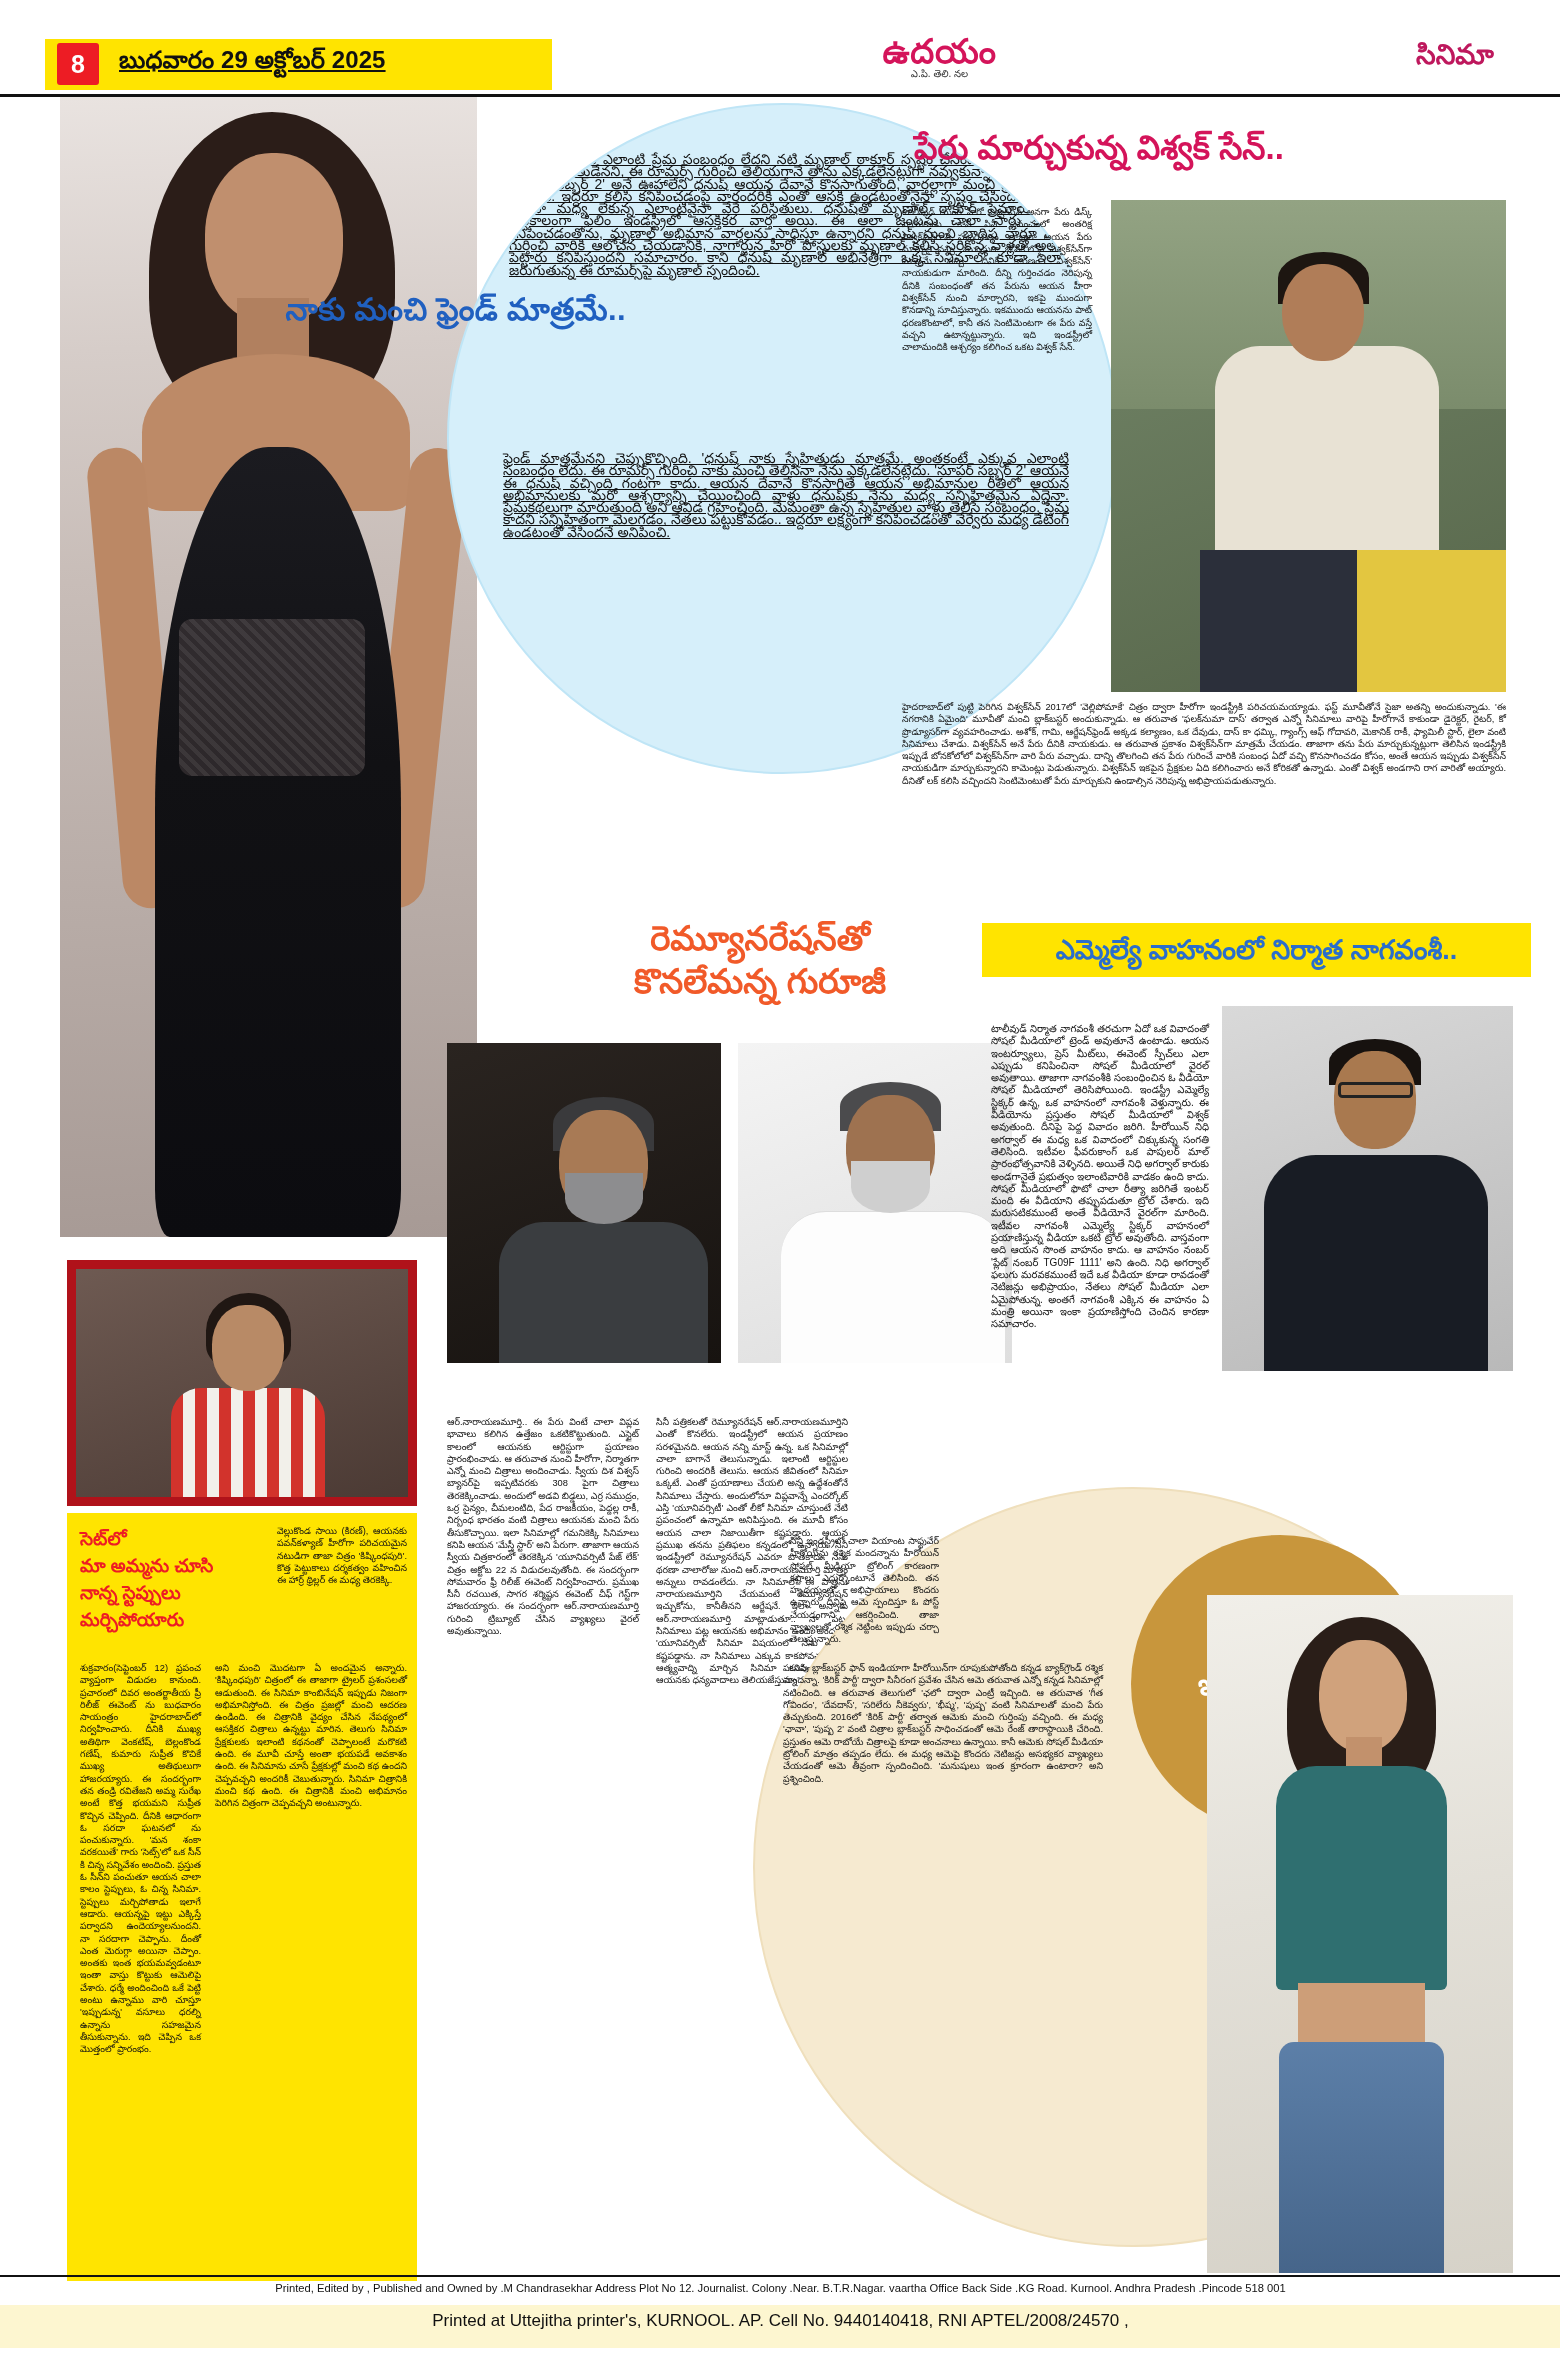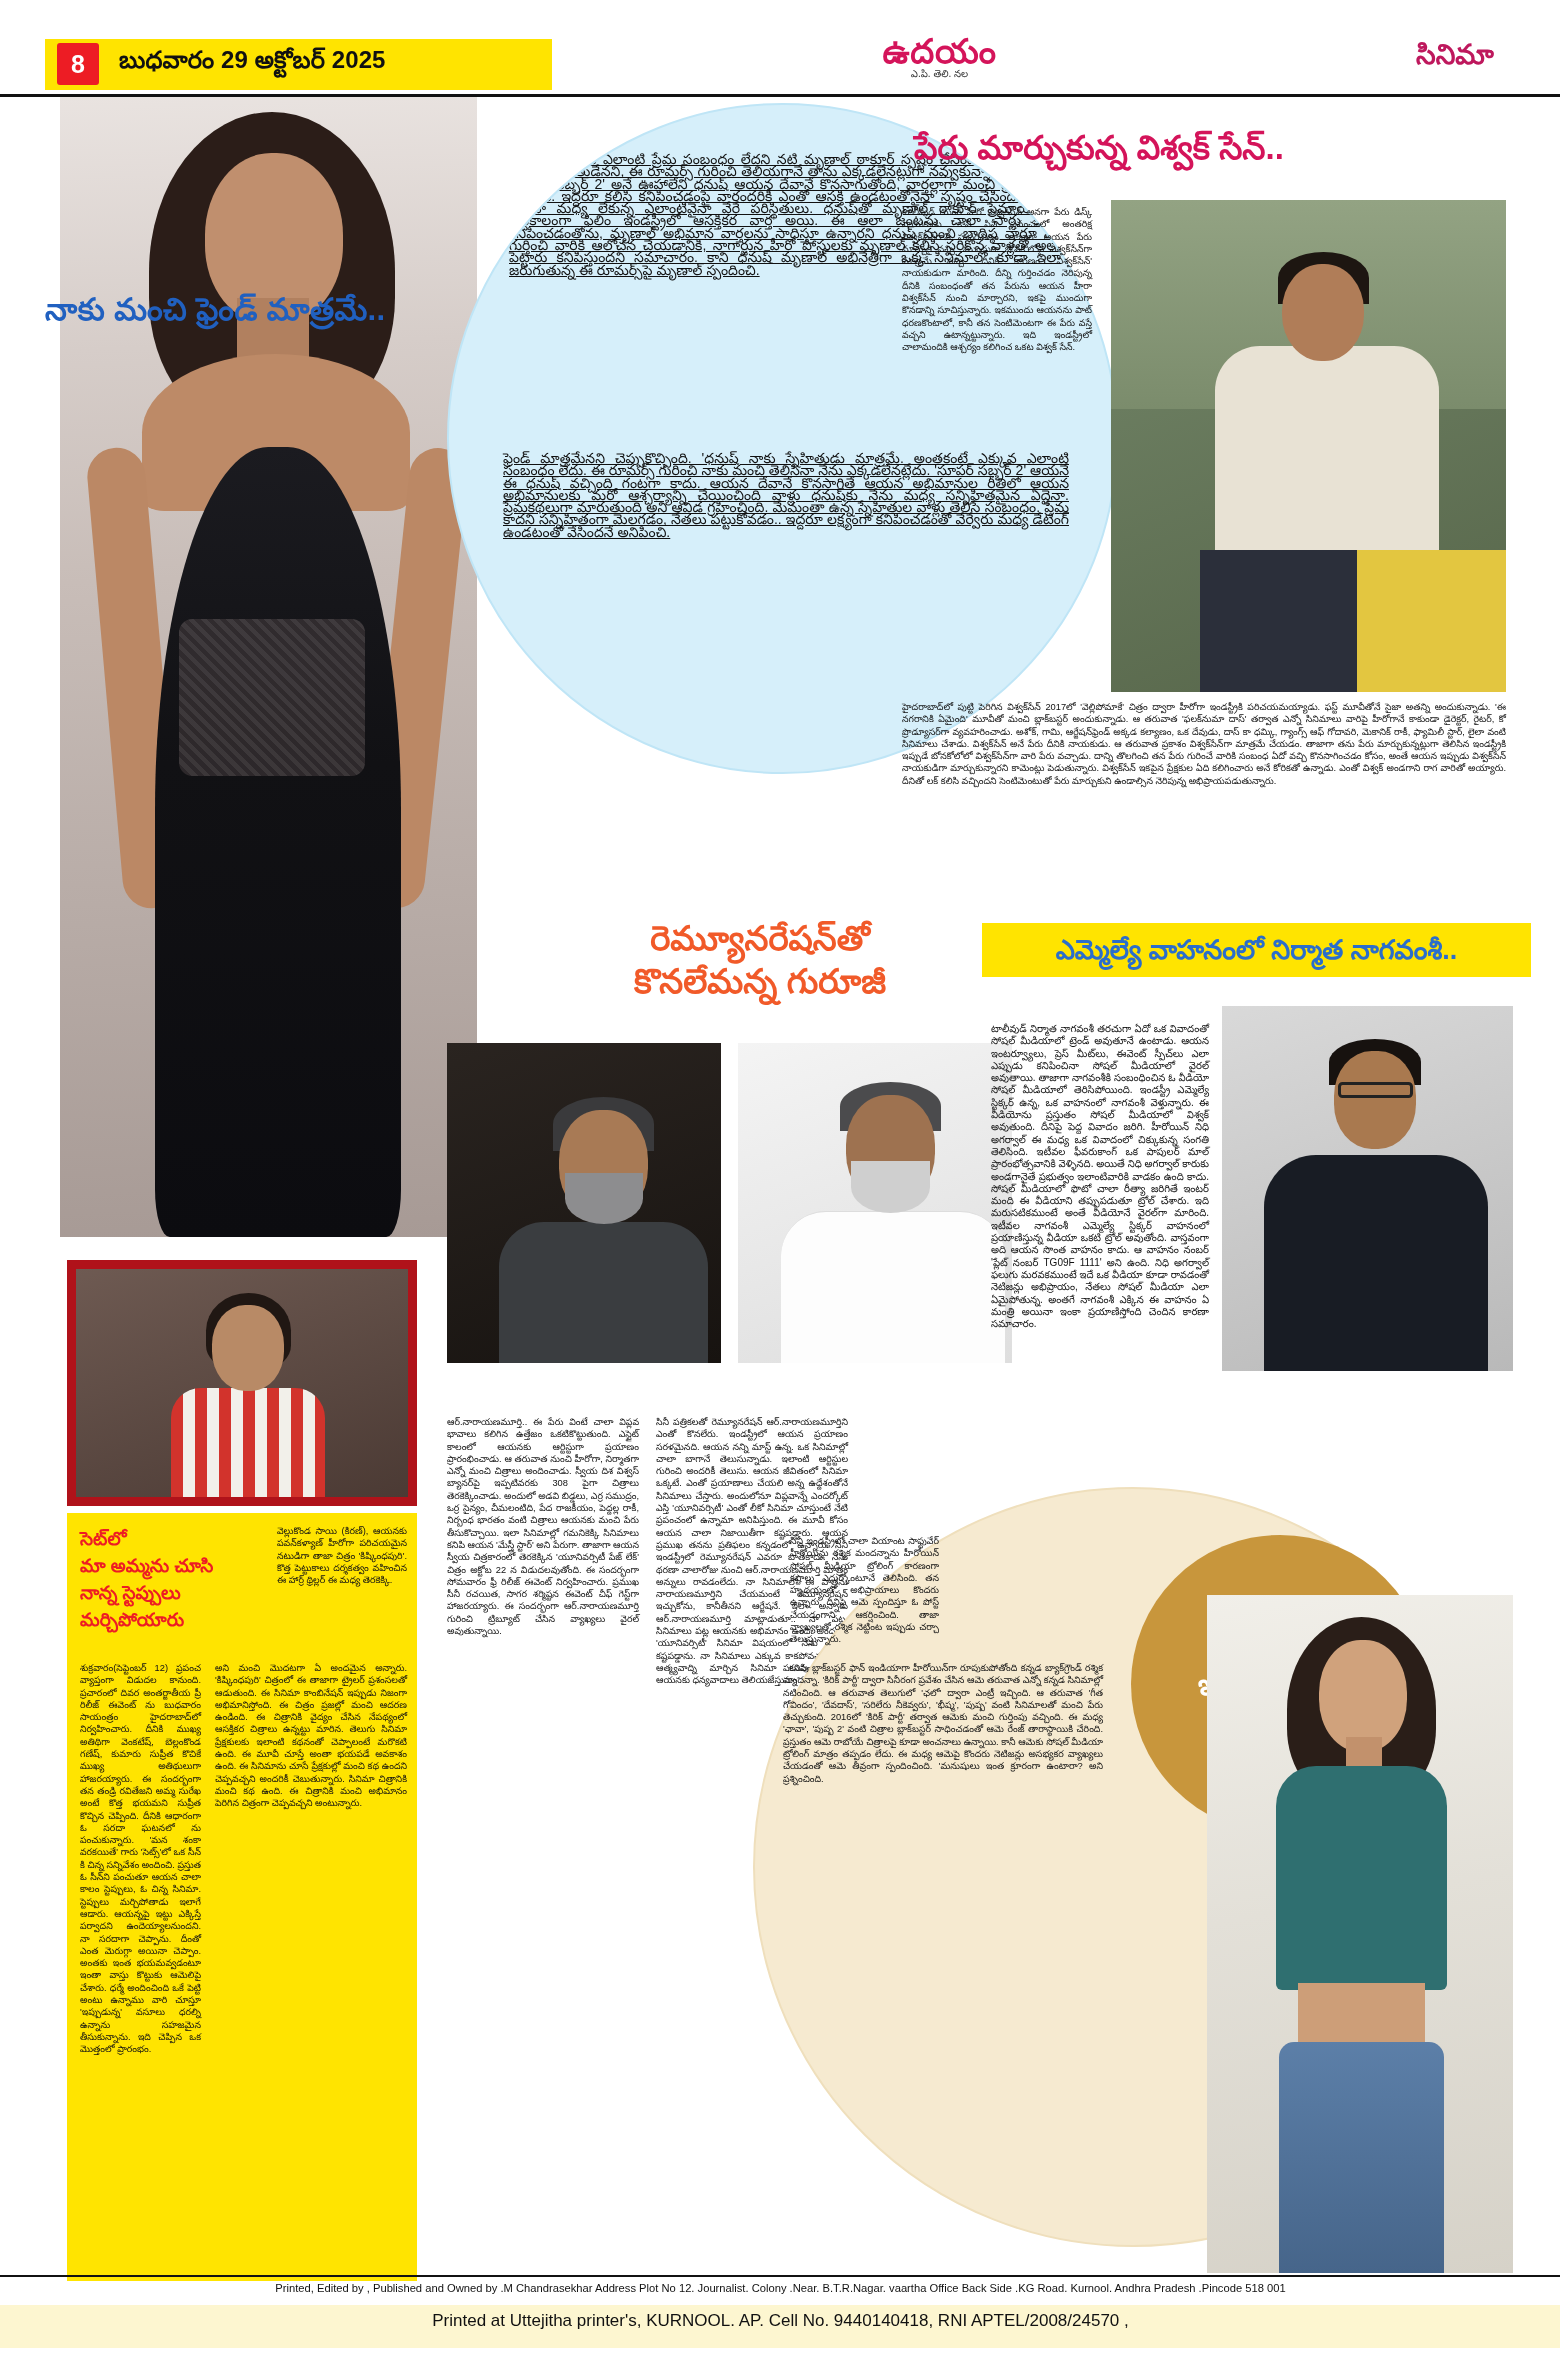--- a/index.html
+++ b/index.html
@@ -24,20 +24,21 @@
   }
   .pagenum {
     position:absolute; left:57px; top:43px; width:42px; height:42px;
     background:#ed1c24; color:#fff; border-radius:3px;
     font-size:25px; font-weight:bold; text-align:center; line-height:42px;
   }
   .mast-date {
     position:absolute; left:119px; top:46px;
     font-size:24px; font-weight:bold; color:#111;
     letter-spacing:0.1px;
+    text-decoration:underline;
   }
   .mast-logo {
     position:absolute; left:835px; top:33px; width:209px; height:58px;
     text-align:center;
   }
   .mast-logo .logo-main {
     font-size:34px; font-weight:bold; color:#d4145a; line-height:36px;
     letter-spacing:0.7px;
   }
   .mast-logo .logo-sub {
@@ -106,21 +107,21 @@
   }
   .circle-blue .ctext {
     position:absolute; left:60px; top:48px; width:552px;
     font-size:14px; line-height:12.3px; color:#111; text-align:justify;text-decoration:underline;
   }
   .circle-blue .ctext.two {
     position:absolute; left:54px; top:347px; width:566px;
   }
   .circle-headline {
     position:absolute; left:45px; top:292px; width:581px;
-    text-align:left;
+    text-align:right;
     font-size:31px; font-weight:bold; color:#2060c0;
     letter-spacing:0.4px;
   }
 
   
   .tr-head {
     position:absolute; left:902px; top:127px; width:604px;
     font-size:33px; font-weight:bold; color:#d4145a; text-align:left;
     line-height:42px;
     margin-left:12px;

